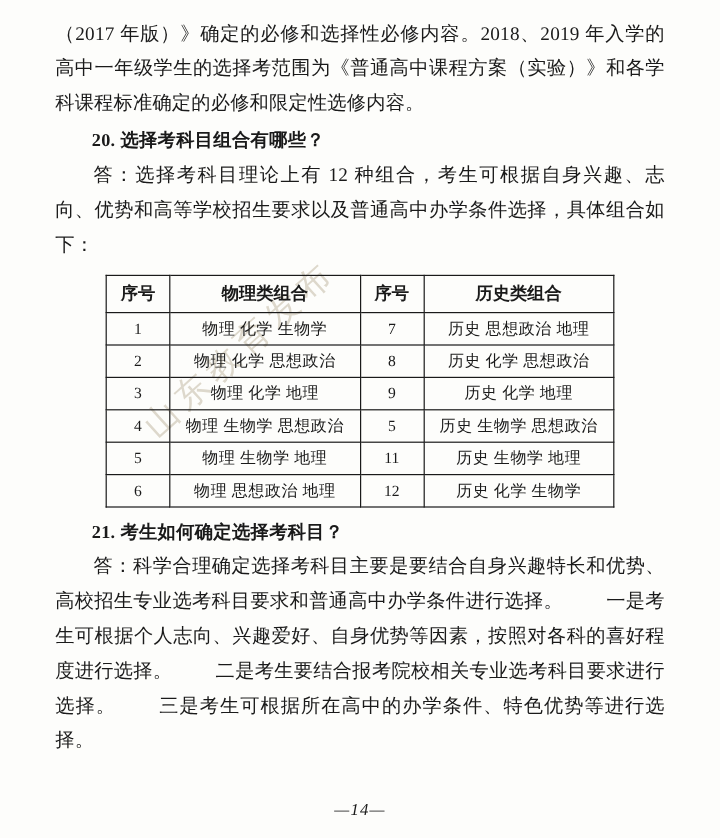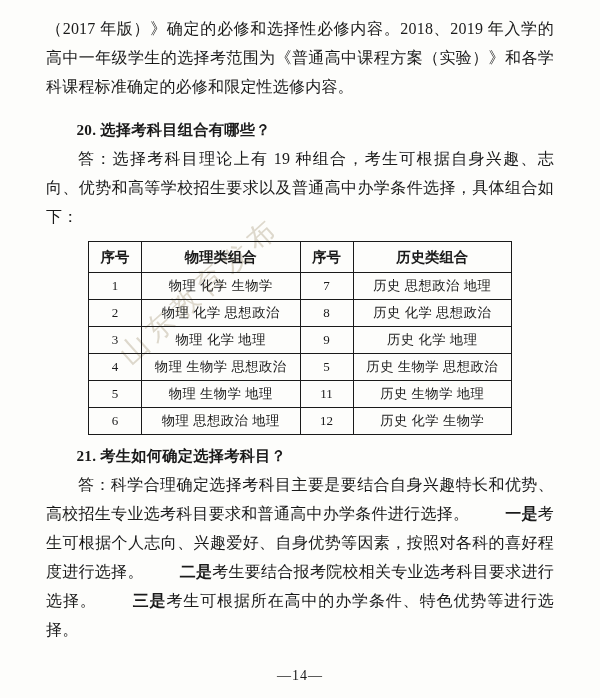--- a/index.html
+++ b/index.html
@@ -35,21 +35,21 @@
   }
   .qtitle {
     font-size: 15.2px;
     line-height: 29px;
     font-weight: bold;
     text-indent: 2em;
     margin: 0;
     letter-spacing: 0.3px;
   }
   .gap-top {
-    margin-top: 14px;
+    margin-top: 2px;
   }
   .table-wrap {
     margin: 10px 0 6px 0;
     display: flex;
     justify-content: center;
     position: relative;
     z-index: 2;
   }
   table.combos {
     border-collapse: collapse;
@@ -97,35 +97,36 @@
     white-space: nowrap;
   }
   .footer {
     position: absolute;
     bottom: 14px;
     left: 0;
     width: 600px;
     text-align: center;
     font-size: 14px;
     letter-spacing: 1px;
+    font-style: italic;
   }
-  .bold-run { font-weight: bold; margin-left: 36px; }
+  .bold-run { font-weight: normal; margin-left: 36px; }
 </style>
 </head>
 <body>
 
 <div class="page">
 
   <div class="watermark">山东教育发布</div>
 
   <p class="para">（2017 年版）》确定的必修和选择性必修内容。2018、2019 年入学的高中一年级学生的选择考范围为《普通高中课程方案（实验）》和各学科课程标准确定的必修和限定性选修内容。</p>
 
   <p class="qtitle gap-top">20. 选择考科目组合有哪些？</p>
 
-  <p class="para indent">答：选择考科目理论上有 19 种组合，考生可根据自身兴趣、志向、优势和高等学校招生要求以及普通高中办学条件选择，具体组合如下：</p>
+  <p class="para indent">答：选择考科目理论上有 12 种组合，考生可根据自身兴趣、志向、优势和高等学校招生要求以及普通高中办学条件选择，具体组合如下：</p>
 
   <div class="table-wrap">
     <table class="combos">
       <thead>
         <tr>
           <th class="num-h">序号</th>
           <th>物理类组合</th>
           <th class="num-h">序号</th>
           <th>历史类组合</th>
         </tr>

